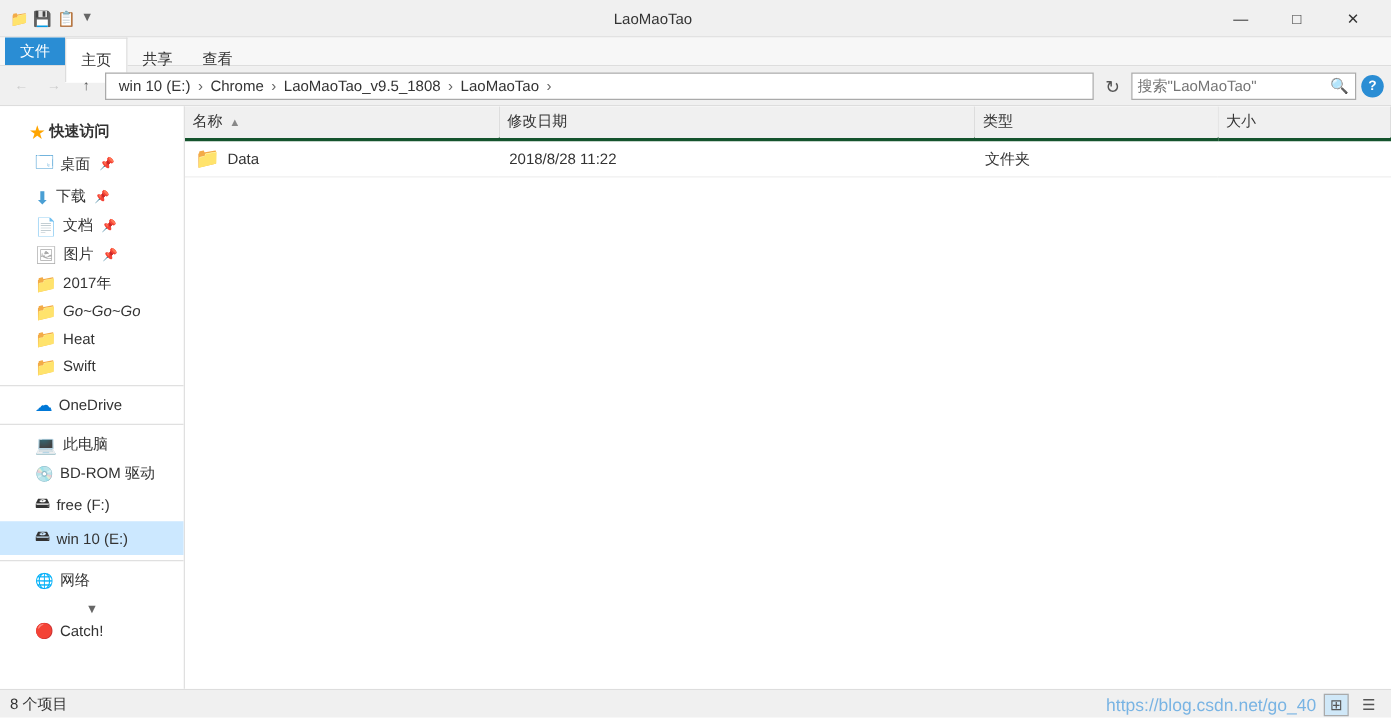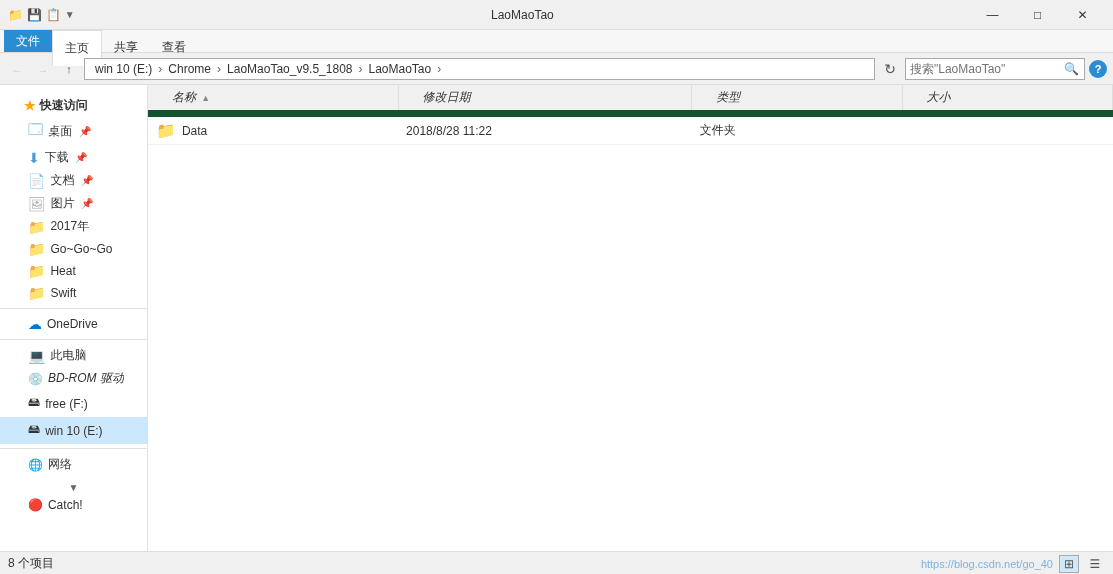--- a/index.html
+++ b/index.html
@@ -192,32 +192,31 @@
       overflow-y: auto;
       padding: 0;
     }
 
     .file-table {
       width: 100%;
       border-collapse: collapse;
     }
     .file-table thead th {
       background: #f0f0f0;
-      border-bottom: 7px solid #14532d;
+      border-bottom: 3px solid #14532d;
       border-right: 1px solid #ddd;
-      padding: 4px 24px;
+      padding: 4px 6px;
       text-align: left;
       font-weight: normal;
       font-size: 12px;
       color: #333;
       cursor: pointer;
       white-space: nowrap;
       position: sticky;
       top: 0;
-      font-style: italic;
     }
     .file-table thead th .sort-arrow { color: #888; font-size: 9px; margin-left: 2px; }
     .file-table tbody td {
       padding: 4px 8px;
       font-size: 12px;
       color: #333;
       border-bottom: 1px solid #f0f0f0;
     }
 
     .file-name-cell {
@@ -371,21 +370,21 @@
       <span class="sidebar-pin">📌</span>
     </div>
 
     <div class="sidebar-item">
       <span style="color:#e6ac00;font-size:14px;">📁</span>
       <span>2017年</span>
     </div>
 
     <div class="sidebar-item">
       <span style="color:#e6ac00;font-size:14px;">📁</span>
-      <span style="overflow:hidden;text-overflow:ellipsis;max-width:72px;">Go~Go~Go</span>
+      <span style="overflow:hidden;text-overflow:ellipsis;max-width:72px;font-style:italic;">Go~Go~Go</span>
     </div>
 
     <div class="sidebar-item">
       <span style="color:#e6ac00;font-size:14px;">📁</span>
       <span>Heat</span>
     </div>
 
     <div class="sidebar-item">
       <span style="color:#e6ac00;font-size:14px;">📁</span>
       <span>Swift</span>
@@ -400,21 +399,21 @@
 
     <div class="sidebar-divider"></div>
 
     <div class="sidebar-item">
       <span style="color:#0078d7;font-size:14px;">💻</span>
       <span>此电脑</span>
     </div>
 
     <div class="sidebar-item">
       <span style="font-size:12px;">💿</span>
-      <span style="overflow:hidden;text-overflow:ellipsis;max-width:80px;font-style:italic;">BD-ROM 驱动</span>
+      <span style="overflow:hidden;text-overflow:ellipsis;max-width:80px;">BD-ROM 驱动</span>
     </div>
 
     <div class="sidebar-item">
       <span style="font-size:12px;">🖴</span>
       <span>free (F:)</span>
     </div>
 
     <div class="sidebar-item active">
       <span style="font-size:12px;">🖴</span>
       <span>win 10 (E:)</span>
@@ -475,17 +474,17 @@
         </tr>
       </tbody>
     </table>
   </div>
 
 </div>
 
 <div class="status-bar">
   <span>8 个项目</span>
   <div class="status-bar-right">
-    <span style="font-size:11px;color:rgba(0,120,215,0.5);">https://blog.csdn.net/go_40</span>
+    <span style="font-size:14px;color:rgba(0,120,215,0.5);">https://blog.csdn.net/go_40</span>
     <button class="view-btn active">⊞</button>
     <button class="view-btn">☰</button>
   </div>
 </div>
 
 </body></html>

